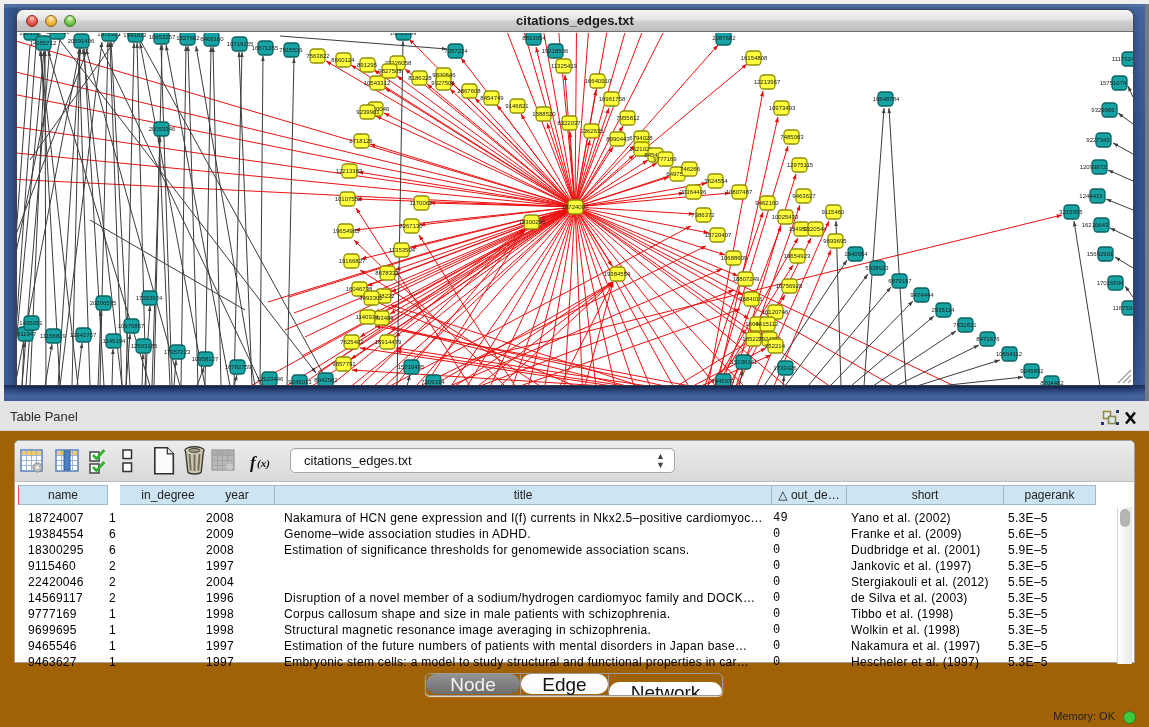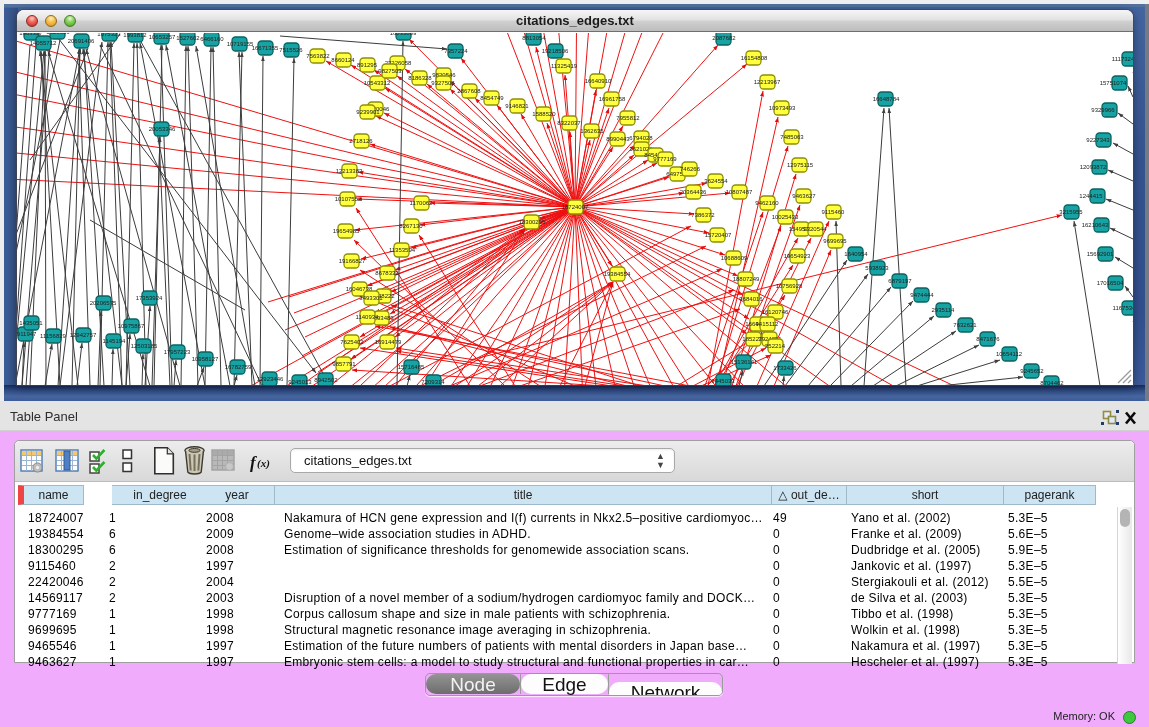--- a/index.html
+++ b/index.html
@@ -31,21 +31,21 @@
 #canvas { position:absolute; left:0; top:23px; width:1116px; height:352px; background:#fff; overflow:hidden; }
 
 svg .r { stroke:#ee1111; stroke-width:1; }
 svg .k { stroke:#3c3c3c; stroke-width:1; }
 svg .g { stroke:#9a9a9a; stroke-width:1.2; }
 svg .nt { fill:#17a3a3; stroke:#0a6360; stroke-width:1.3; }
 svg .ny { fill:#ffff3e; stroke:#8f8f05; stroke-width:1.3; }
 svg .nl { font-size:6px; fill:#222; text-anchor:middle; font-family:"Liberation Sans",sans-serif; }
 
 
-#panel { position:absolute; left:0; top:401px; width:1149px; height:326px; background:#f0abfc; }
+#panel { position:absolute; left:0; top:401px; width:1149px; height:326px; background:#a16207; }
 #phead { position:absolute; left:0; top:0; width:100%; height:30px; background:#e4e4e4;
    border-bottom:1px solid #d0d0d0; }
 #phead .t { position:absolute; left:10px; top:8px; font-size:13px; color:#2e2e2e; }
 #pbtns { position:absolute; right:12px; top:9px; }
 
 #tblbox { position:absolute; left:14px; top:39px; width:1121px; height:223px;
   border:1px solid #9f9f9f; border-radius:5px 5px 0 0; background:#fff; }
 #toolbar { position:absolute; left:0; top:0; width:100%; height:41px;
   background:linear-gradient(180deg,#ececec,#d8d8d8); border-bottom:1px solid #bdbdbd;
   border-radius:5px 5px 0 0; }
@@ -55,21 +55,21 @@
 #dd .arr { position:absolute; right:9px; top:3px; font-size:9px; color:#444; line-height:9px; }
 
 #thead { position:absolute; left:3px; top:44px; width:1078px; height:20px; }
 #thead span { position:absolute; top:0; height:20px; background:#cde4f3;
   border-right:1px solid #9ebacb; border-top:1px solid #9ebacb; border-bottom:1px solid #9ebacb;
   font-size:12px; color:#222; text-align:center; line-height:19px; }
 #tbody { position:absolute; left:0; top:69px; width:1078px; }
 .trow { position:relative; height:16px; line-height:16px; font-size:12px; letter-spacing:0.3px; color:#000; white-space:nowrap; }
 .trow span { position:absolute; top:0; }
 .c0 { left:13px; } .c1 { left:94px; } .c2 { left:191px; } .c3 { left:269px; }
-.c4 { left:758px; } .c5 { left:836px; } .c6 { left:993px; }
+.c4 { left:758px;font-family:Liberation Mono, monospace; } .c5 { left:836px; } .c6 { left:993px; }
 
 #vscroll { position:absolute; right:2px; top:66px; width:15px; height:157px;
   background:linear-gradient(90deg,#ffffff,#e8e8e8); border-left:1px solid #d5d5d5; }
 #vthumb { position:absolute; left:2px; top:2px; width:10px; height:18px; border-radius:5px;
   background:#b4b4b4; }
 
 #tabs { position:absolute; left:425px; top:272px; height:23px; display:flex;
   border:1px solid #9a9a9a; border-radius:5px; overflow:hidden;
   box-shadow:0 1px 1px rgba(255,255,255,.8); }
 #tabs div { height:20px; line-height:22px; font-size:19px; text-align:center; background:#fdfdfd; color:#111;border-radius:10px; }
@@ -701,22 +701,22 @@
             <path d="M5.5,1 V20 M10.5,1 V20 M15.5,1 V20 M1,5.5 H21 M1,10.5 H21 M1,15.5 H21" stroke="#a3a3a3" stroke-width="1"></path>
             <circle cx="17.5" cy="16.5" r="4" fill="#c7c7c7" stroke="#adadad"></circle>
           </g>
 
           <text x="235" y="27" font-size="17" font-style="italic" font-weight="bold" font-family="Liberation Serif, serif" fill="#111">f</text>
           <text x="242" y="26" font-size="11" font-style="italic" font-weight="bold" font-family="Liberation Serif, serif" fill="#111">(x)</text>
         </svg>
         <div id="dd">citations_edges.txt<div class="arr">▲<br>▼</div></div>
       </div>
       <div id="thead">
-        <span style="left:0px;width:66px;border-left:6px solid #ef4444;">name</span>
-        <span style="left:94px;width:97px;">in_degree</span>
+        <span style="left:0px;width:90px;border-left:1px solid #ef4444;">name</span>
+        <span style="left:102px;width:97px;">in_degree</span>
         <span style="left:182px;width:75px;">year</span>
         <span style="left:257px;width:497px;">title</span>
         <span style="left:754px;width:75px;">△ out_de…</span>
         <span style="left:829px;width:157px;text-align:center;">short</span>
         <span style="left:986px;width:92px;">pagerank</span>
       </div>
       <div id="tbody">
 <div class="trow">
             <span class="c0">18724007</span>
             <span class="c1">1</span>
@@ -734,21 +734,21 @@
             <span class="c4">0</span>
             <span class="c5">Franke et al. (2009)</span>
             <span class="c6">5.6E–5</span>
           </div>
 <div class="trow">
             <span class="c0">18300295</span>
             <span class="c1">6</span>
             <span class="c2">2008</span>
             <span class="c3">Estimation of significance thresholds for genomewide association scans.</span>
             <span class="c4">0</span>
-            <span class="c5">Dudbridge et al. (2005)</span>
+            <span class="c5">Dudbridge et al. (2001)</span>
             <span class="c6">5.9E–5</span>
           </div>
 <div class="trow">
             <span class="c0">9115460</span>
             <span class="c1">2</span>
             <span class="c2">1997</span>
             <span class="c4">0</span>
             <span class="c5">Jankovic et al. (1997)</span>
             <span class="c6">5.3E–5</span>
           </div>
@@ -756,21 +756,21 @@
             <span class="c0">22420046</span>
             <span class="c1">2</span>
             <span class="c2">2004</span>
             <span class="c4">0</span>
             <span class="c5">Stergiakouli et al. (2012)</span>
             <span class="c6">5.5E–5</span>
           </div>
 <div class="trow">
             <span class="c0">14569117</span>
             <span class="c1">2</span>
-            <span class="c2">2003</span>
+            <span class="c2">1996</span>
             <span class="c3">Disruption of a novel member of a sodium/hydrogen cardiomyoc family and DOCK…</span>
             <span class="c4">0</span>
             <span class="c5">de Silva et al. (2003)</span>
             <span class="c6">5.3E–5</span>
           </div>
 <div class="trow">
             <span class="c0">9777169</span>
             <span class="c1">1</span>
             <span class="c2">1998</span>
             <span class="c3">Corpus callosum shape and size in male patients with schizophrenia.</span>

